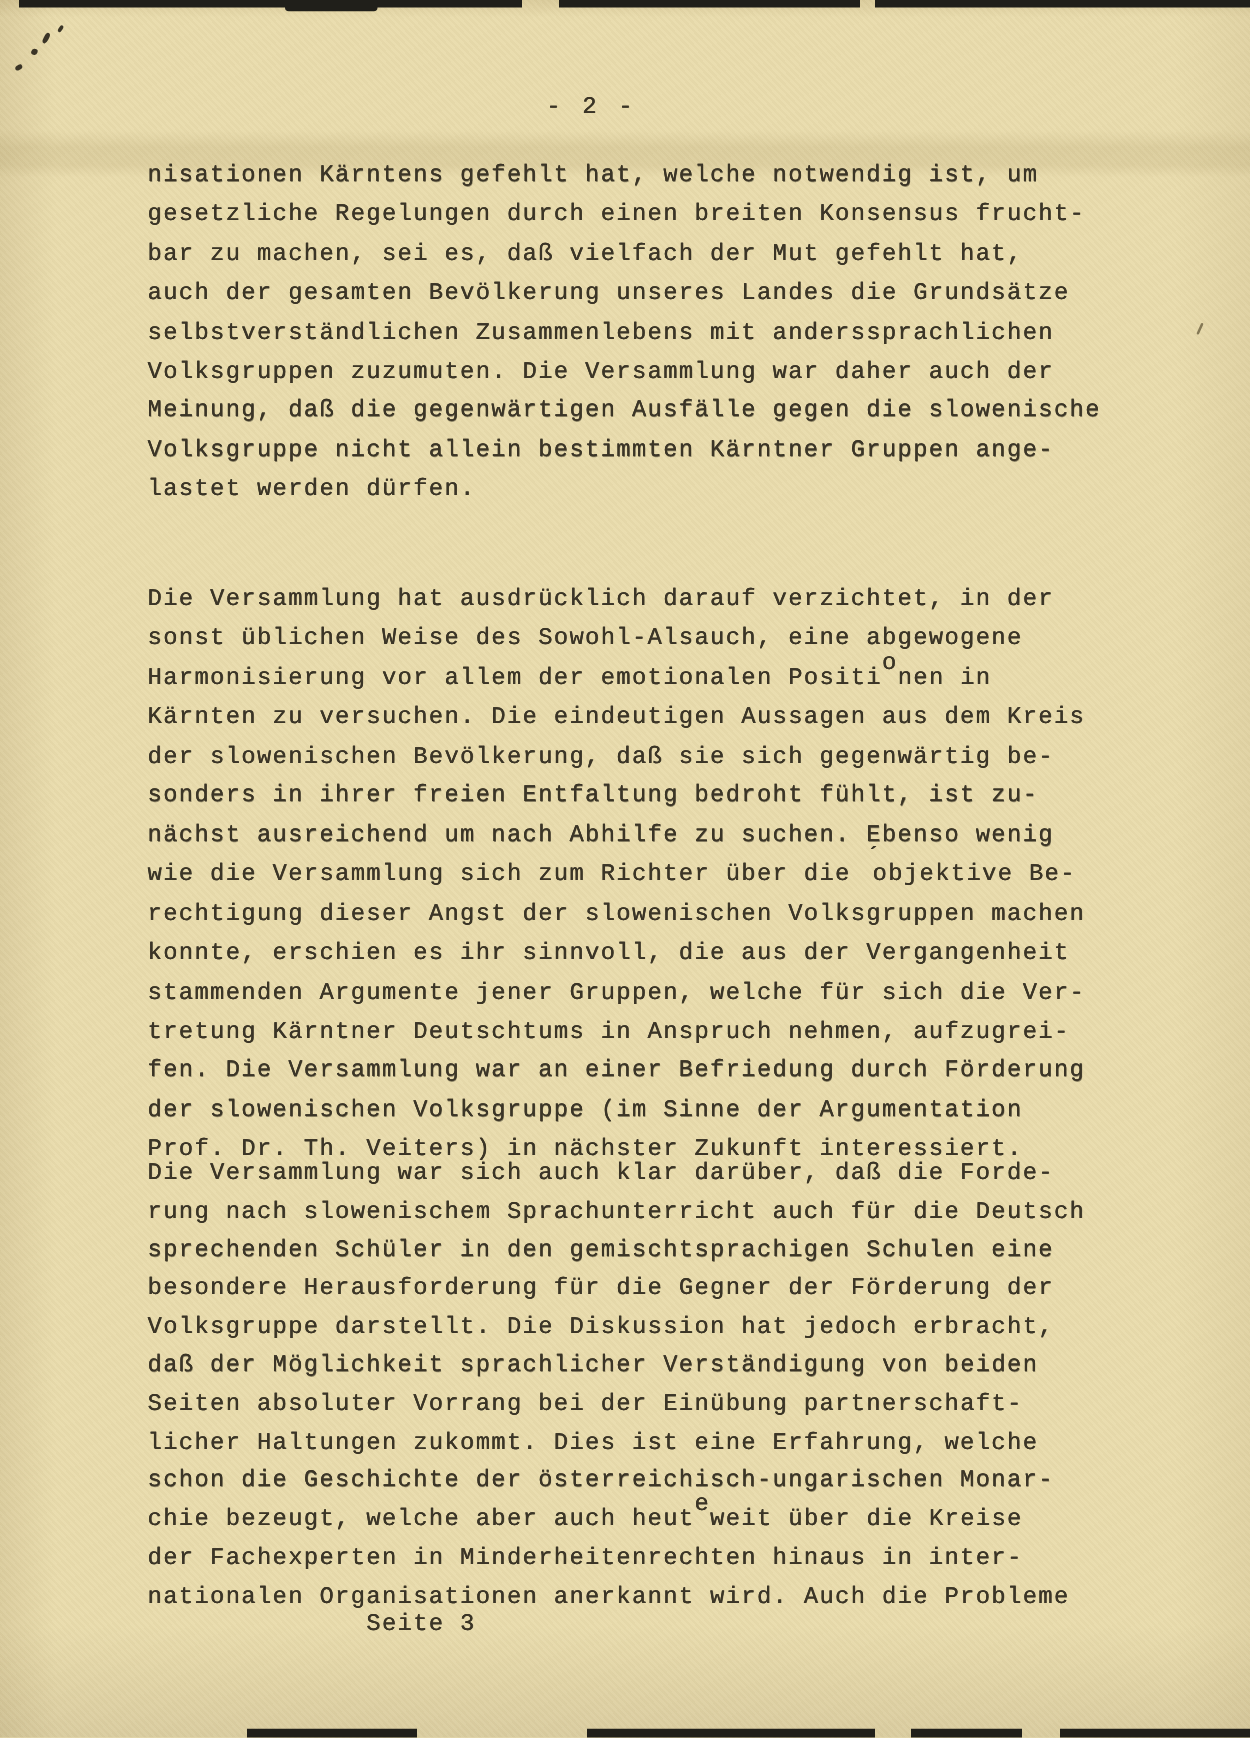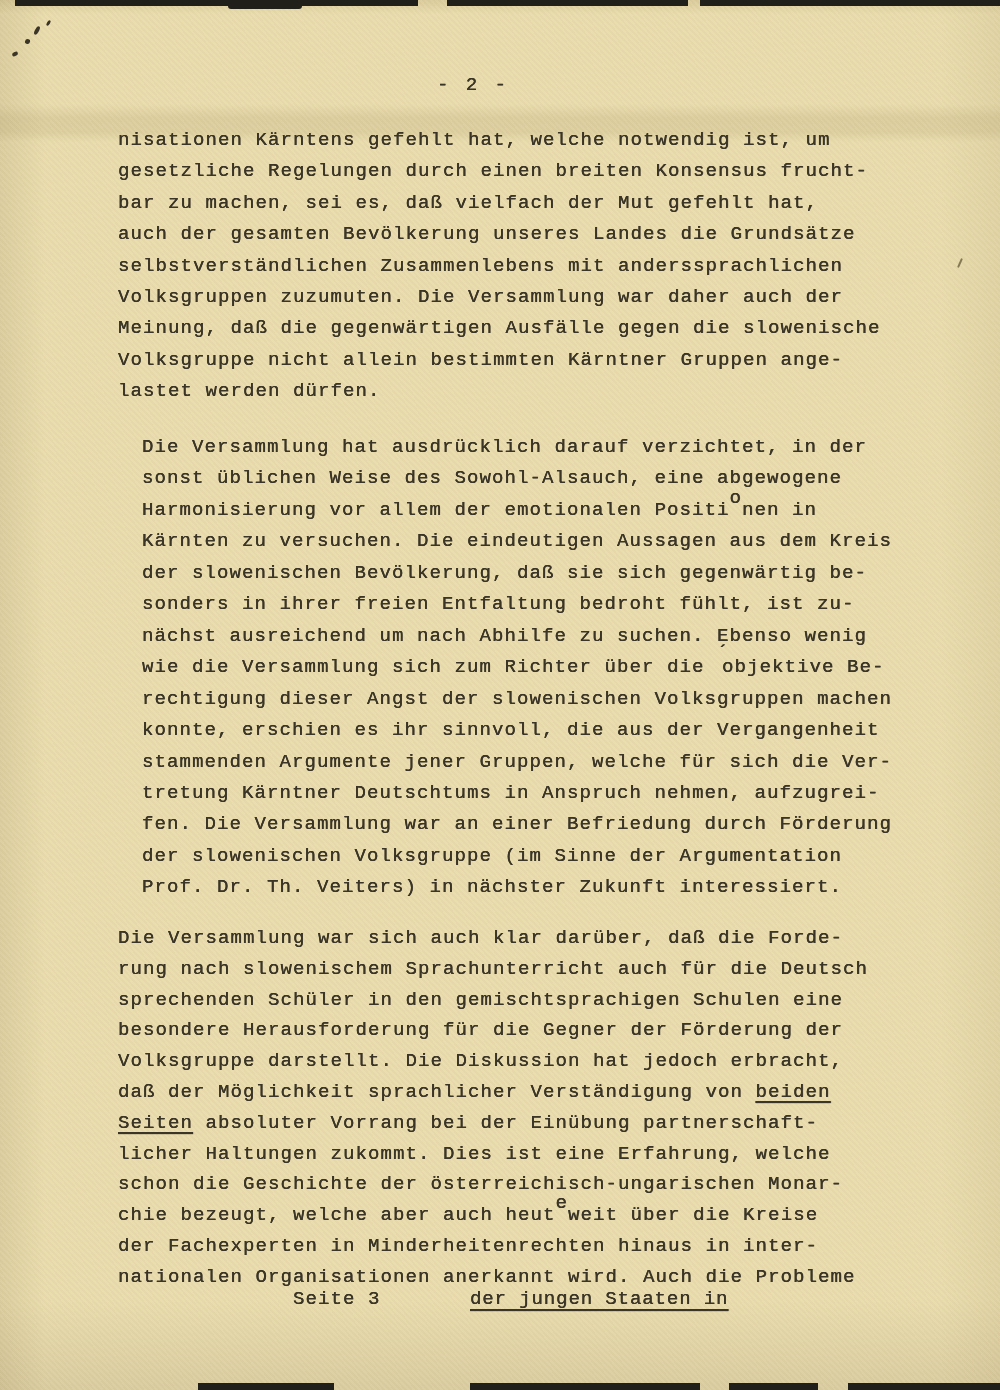--- a/index.html
+++ b/index.html
@@ -56,26 +56,26 @@
   }
   
   .typed{
     font-size:19px;letter-spacing:1.1px;
     text-shadow:0 0 .5px currentColor, .3px .3px .4px rgba(59,53,39,.55);
   }
   .page-number{position:absolute;left:437px;top:74px;letter-spacing:3px;}
   #body{position:absolute;left:118px;top:0;width:800px;}
   .para{position:absolute;left:0;white-space:pre;}
   .para.p1{top:125px;line-height:31.4px;}
-  .para.p2{top:432px;line-height:31.45px;margin-left:24px;}
+  .para.p2{top:464px;line-height:31.45px;}
   .para.p3{top:923px;line-height:30.8px;}
   .line{white-space:pre;}
   .sup{position:relative;top:-12px;}
   .sup.mark{display:inline-block;width:5px;top:-14px;}
-  .u{text-decoration:underline;text-decoration-thickness:1.8px;text-underline-offset:4px;}
+  .u{text-decoration-thickness:1.8px;text-underline-offset:4px;}
   .footer{position:absolute;left:0;top:1288px;width:1000px;height:30px;}
   .footer-page{position:absolute;left:293px;top:0;}
   .footer-catchword{
     position:absolute;left:470px;top:0;letter-spacing:.9px;
     text-decoration:underline;text-decoration-thickness:2px;text-underline-offset:5px;
   }
 </style>
 </head>
 <body>
 
@@ -93,14 +93,13 @@
 <div class="page-number typed">- 2 -</div>
 
 <div id="body" class="typed">
     <div class="para p1"><div class="line"><span>nisationen Kärntens gefehlt hat, welche notwendig ist, um</span></div><div class="line"><span>gesetzliche Regelungen durch einen breiten Konsensus frucht-</span></div><div class="line"><span>bar zu machen, sei es, daß vielfach der Mut gefehlt hat,</span></div><div class="line"><span>auch der gesamten Bevölkerung unseres Landes die Grundsätze</span></div><div class="line"><span>selbstverständlichen Zusammenlebens mit anderssprachlichen</span></div><div class="line"><span>Volksgruppen zuzumuten. Die Versammlung war daher auch der</span></div><div class="line"><span>Meinung, daß die gegenwärtigen Ausfälle gegen die slowenische</span></div><div class="line"><span>Volksgruppe nicht allein bestimmten Kärntner Gruppen ange-</span></div><div class="line"><span>lastet werden dürfen.</span></div></div>
     <div class="para p2"><div class="line"><span>Die Versammlung hat ausdrücklich darauf verzichtet, in der</span></div><div class="line"><span>sonst üblichen Weise des Sowohl-Alsauch, eine abgewogene</span></div><div class="line"><span>Harmonisierung vor allem der emotionalen Positi</span><span class="sup">o</span><span>nen in</span></div><div class="line"><span>Kärnten zu versuchen. Die eindeutigen Aussagen aus dem Kreis</span></div><div class="line"><span>der slowenischen Bevölkerung, daß sie sich gegenwärtig be-</span></div><div class="line"><span>sonders in ihrer freien Entfaltung bedroht fühlt, ist zu-</span></div><div class="line"><span>nächst ausreichend um nach Abhilfe zu suchen. Ebenso wenig</span></div><div class="line"><span>wie die Versammlung sich zum Richter über die </span><span class="sup mark">´</span><span>objektive Be-</span></div><div class="line"><span>rechtigung dieser Angst der slowenischen Volksgruppen machen</span></div><div class="line"><span>konnte, erschien es ihr sinnvoll, die aus der Vergangenheit</span></div><div class="line"><span>stammenden Argumente jener Gruppen, welche für sich die Ver-</span></div><div class="line"><span>tretung Kärntner Deutschtums in Anspruch nehmen, aufzugrei-</span></div><div class="line"><span>fen. Die Versammlung war an einer Befriedung durch Förderung</span></div><div class="line"><span>der slowenischen Volksgruppe (im Sinne der Argumentation</span></div><div class="line"><span>Prof. Dr. Th. Veiters) in nächster Zukunft interessiert.</span></div></div>
     <div class="para p3"><div class="line"><span>Die Versammlung war sich auch klar darüber, daß die Forde-</span></div><div class="line"><span>rung nach slowenischem Sprachunterricht auch für die Deutsch</span></div><div class="line"><span>sprechenden Schüler in den gemischtsprachigen Schulen eine</span></div><div class="line"><span>besondere Herausforderung für die Gegner der Förderung der</span></div><div class="line"><span>Volksgruppe darstellt. Die Diskussion hat jedoch erbracht,</span></div><div class="line"><span>daß der Möglichkeit sprachlicher Verständigung von </span><span class="u">beiden</span></div><div class="line"><span class="u">Seiten</span><span> absoluter Vorrang bei der Einübung partnerschaft-</span></div><div class="line"><span>licher Haltungen zukommt. Dies ist eine Erfahrung, welche</span></div><div class="line"><span>schon die Geschichte der österreichisch-ungarischen Monar-</span></div><div class="line"><span>chie bezeugt, welche aber auch heut</span><span class="sup">e</span><span>weit über die Kreise</span></div><div class="line"><span>der Fachexperten in Minderheitenrechten hinaus in inter-</span></div><div class="line"><span>nationalen Organisationen anerkannt wird. Auch die Probleme</span></div></div>
   </div>
 
 <div class="footer typed">
   <span class="footer-page">Seite 3</span>
-  <span class="footer-catchword">der jungen Staaten in</span>
 </div>
 
 </body></html>

